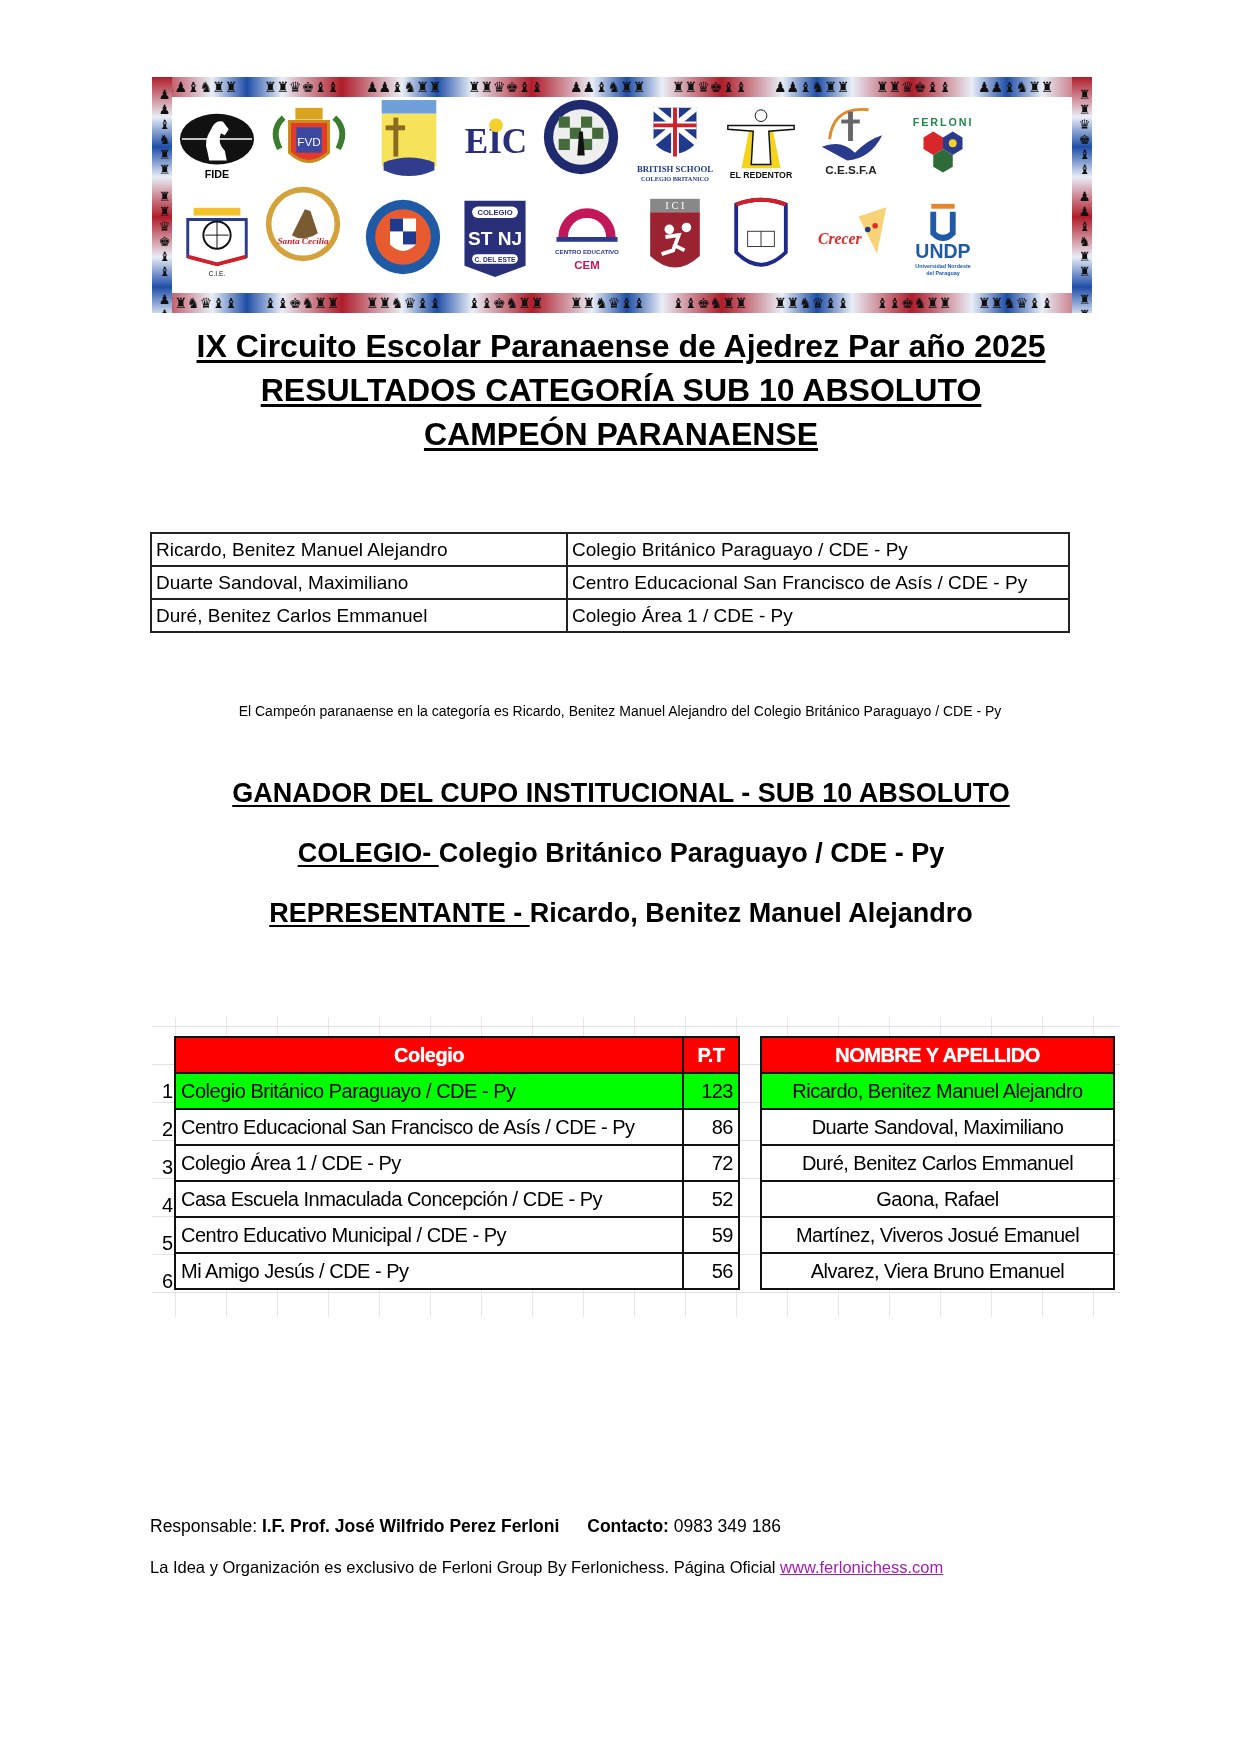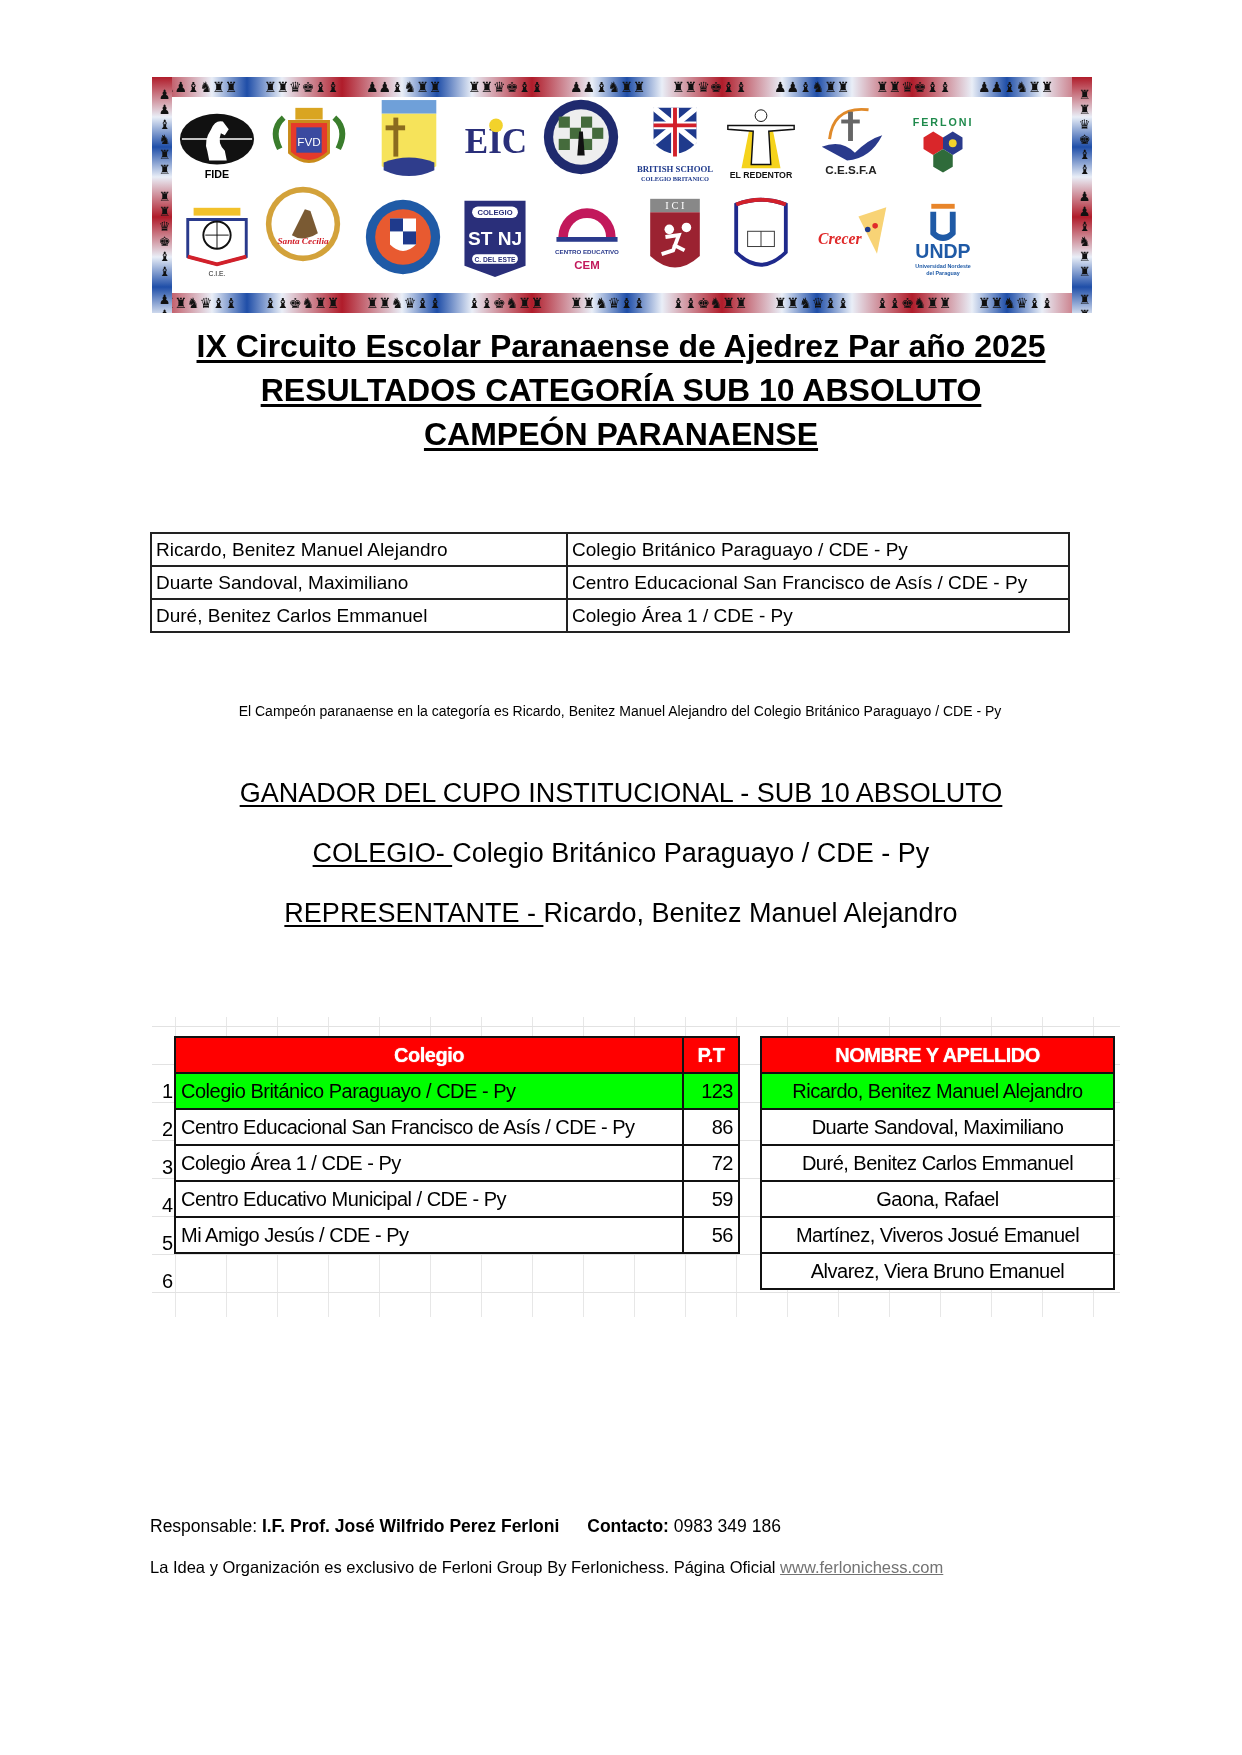--- a/index.html
+++ b/index.html
@@ -26,21 +26,21 @@
   
   .h-title { position:absolute; left:0; width:1242px; text-align:center; font-weight:bold; font-size:32px; text-decoration:underline; text-underline-offset:3px; }
 
   
   #top-table { position:absolute; left:150px; top:532px; width:920px; border-collapse:collapse; font-size:19px; }
   #top-table td { border:2px solid #222; height:31px; padding:0 4px; }
   #top-table td:first-child { width:406px; }
 
   .para { position:absolute; left:150px; width:940px; text-align:center; font-size:14px; line-height:32px; }
 
-  .big { position:absolute; left:0; width:1242px; text-align:center; font-weight:normal; font-size:27px; }
+  .big { position:absolute; left:0; width:1242px; text-align:center; font-weight:bold; font-size:27px; }
   .u { text-decoration:underline; text-underline-offset:3px; }
 
   
   .sheet-grid { position:absolute; left:152px; top:1017px; width:968px; height:300px;
      background-image:
        linear-gradient(#dcdcdc 1px, transparent 1px),
        linear-gradient(90deg, #e2e2e2 1px, transparent 1px);
      background-size: 100% 38px, 51px 100%;
      background-position: 0 9px, 23px 0; opacity:0.8; }
   table.xl { position:absolute; border-collapse:collapse; font-family:"Liberation Sans Narrow","Liberation Sans", sans-serif; font-size:20px; background:#fff; }
@@ -48,21 +48,21 @@
   table.xl .hdr td { background:#ff0000; color:#fff; font-weight:bold; text-align:center; text-shadow:0 0 1px #fff; }
   table.xl tr.winner td { background:#00ff00; }
   .rownum { position:absolute; left:155px; width:18px; text-align:right; font-size:20px; }
   #colegio-table { left:174px; top:1036px; width:566px; letter-spacing:-0.5px; }
   #colegio-table td.pts { width:44px; text-align:right; }
   #nombre-table { left:760px; top:1036px; width:355px; letter-spacing:-0.5px; }
   #nombre-table td { text-align:center; }
 
   .footer1 { position:absolute; left:150px; top:1516px; font-size:17.5px; }
   .footer2 { position:absolute; left:150px; top:1558px; font-size:16.5px; }
-  .footer2 a { color:#737373; text-decoration:underline; }
+  .footer2 a { color:#a21caf; text-decoration:underline; }
 </style>
 </head>
 <body>
 
 <div id="banner" class="abs">
   <div class="border-strip top">
       <span class="pieces">♟♟♝♞♜♜&nbsp;&nbsp;&nbsp;&nbsp;&nbsp;&nbsp;♜♜♛♚♝♝&nbsp;&nbsp;&nbsp;&nbsp;&nbsp;&nbsp;♟♟♝♞♜♜&nbsp;&nbsp;&nbsp;&nbsp;&nbsp;&nbsp;♜♜♛♚♝♝&nbsp;&nbsp;&nbsp;&nbsp;&nbsp;&nbsp;♟♟♝♞♜♜&nbsp;&nbsp;&nbsp;&nbsp;&nbsp;&nbsp;♜♜♛♚♝♝&nbsp;&nbsp;&nbsp;&nbsp;&nbsp;&nbsp;♟♟♝♞♜♜&nbsp;&nbsp;&nbsp;&nbsp;&nbsp;&nbsp;♜♜♛♚♝♝&nbsp;&nbsp;&nbsp;&nbsp;&nbsp;&nbsp;♟♟♝♞♜♜&nbsp;&nbsp;&nbsp;&nbsp;&nbsp;&nbsp;♜♜♛♚♝♝</span>
     </div>
   <div class="border-strip bottom">
       <span class="pieces">♜♜♞♛♝♝&nbsp;&nbsp;&nbsp;&nbsp;&nbsp;&nbsp;♝♝♚♞♜♜&nbsp;&nbsp;&nbsp;&nbsp;&nbsp;&nbsp;♜♜♞♛♝♝&nbsp;&nbsp;&nbsp;&nbsp;&nbsp;&nbsp;♝♝♚♞♜♜&nbsp;&nbsp;&nbsp;&nbsp;&nbsp;&nbsp;♜♜♞♛♝♝&nbsp;&nbsp;&nbsp;&nbsp;&nbsp;&nbsp;♝♝♚♞♜♜&nbsp;&nbsp;&nbsp;&nbsp;&nbsp;&nbsp;♜♜♞♛♝♝&nbsp;&nbsp;&nbsp;&nbsp;&nbsp;&nbsp;♝♝♚♞♜♜&nbsp;&nbsp;&nbsp;&nbsp;&nbsp;&nbsp;♜♜♞♛♝♝</span>
@@ -294,20 +294,24 @@
       </tr>
   <tr>
         <td>Centro Educacional San Francisco de Asís / CDE - Py</td>
         <td class="pts">86</td>
       </tr>
   <tr>
         <td>Colegio Área 1 / CDE - Py</td>
         <td class="pts">72</td>
       </tr>
   <tr>
+        <td>Casa Escuela Inmaculada Concepción / CDE - Py</td>
+        <td class="pts">52</td>
+      </tr>
+  <tr>
         <td>Centro Educativo Municipal / CDE - Py</td>
         <td class="pts">59</td>
       </tr>
   <tr>
         <td>Mi Amigo Jesús / CDE - Py</td>
         <td class="pts">56</td>
       </tr>
 </tbody>
   </table>
 

